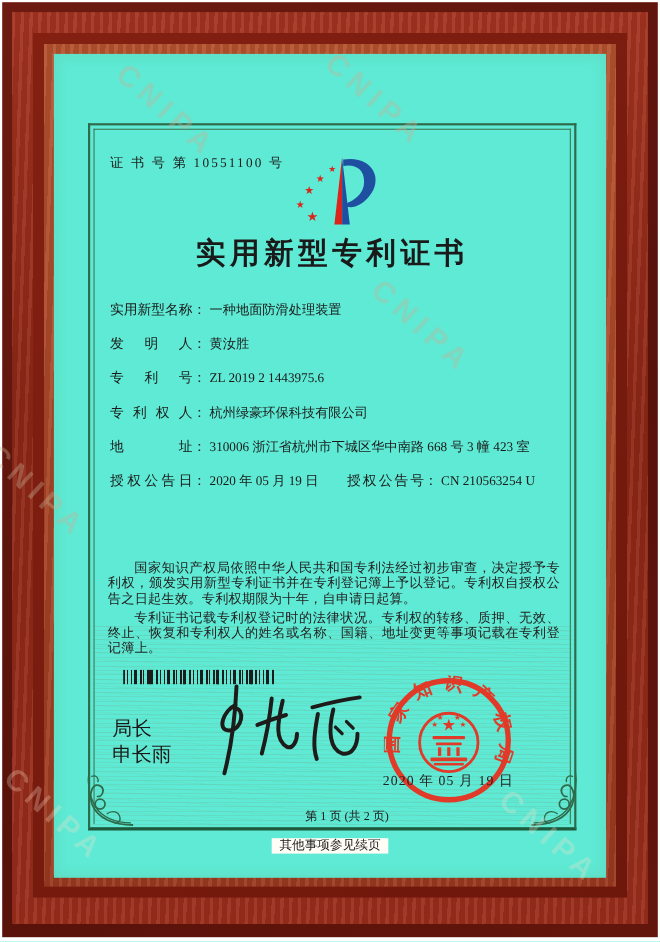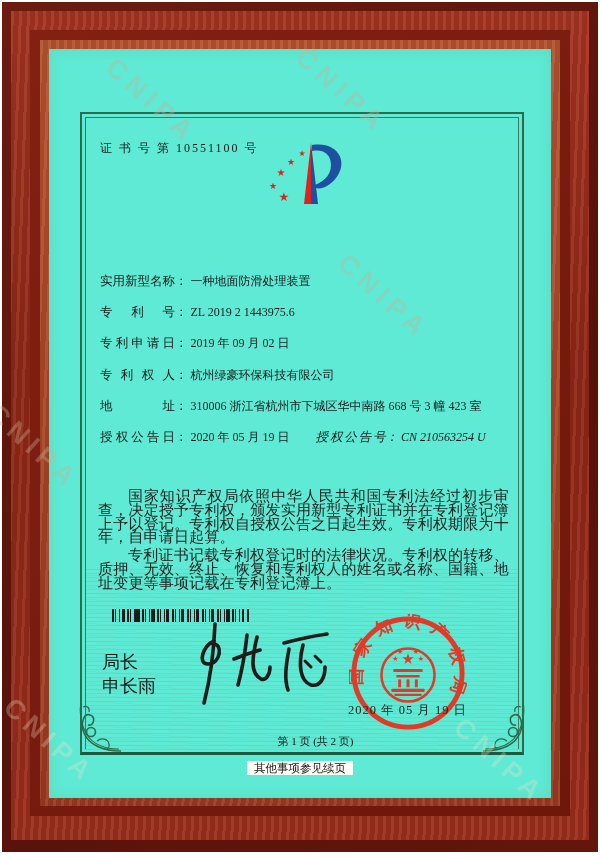--- a/index.html
+++ b/index.html
@@ -32,25 +32,25 @@
   .cert-no{position:absolute;left:18px;top:26px;font-size:12px;letter-spacing:2px;z-index:2;}
   .logo{position:absolute;left:50%;top:26px;transform:translateX(-50%);z-index:2;}
   .title{position:absolute;left:0;right:0;top:98px;text-align:center;
     font-size:27px;font-weight:700;letter-spacing:4px;z-index:2;}
   
   .fields{position:absolute;left:18px;right:12px;top:160px;z-index:2;}
   .frow{height:31.2px;font-size:12.5px;line-height:15px;white-space:nowrap;}
   .flabel{display:inline-block;width:75px;text-align:justify;text-align-last:justify;vertical-align:top;}
   .fcolon{display:inline-block;vertical-align:top;}
   .fvalue{display:inline-block;margin-left:3px;vertical-align:top;font-size:12px;}
-  .fpair2{display:inline-block;margin-left:26px;font-style:italic;}
+  .fpair2{display:inline-block;margin-left:26px;}
   .flabel.short5{width:75px;}
   
-  .legal{position:absolute;left:16px;right:13px;top:376px;z-index:2;
-    font-size:15px;line-height:13.8px;text-align:justify;letter-spacing:.2px;color:#222;}
+  .legal{position:absolute;left:16px;right:13px;top:396px;z-index:2;
+    font-size:12px;line-height:13.8px;text-align:justify;letter-spacing:.2px;color:#222;}
   .legal p{margin:0;text-indent:2em;}
   .legal p + p{margin-top:4px;}
   
   .barcode{position:absolute;left:30px;top:495px;width:138px;height:13px;z-index:2;
     background:
       repeating-linear-gradient(90deg,#1c1c1c 0 2px,transparent 2px 3px,#1c1c1c 3px 4px,
         transparent 4px 7px,#1c1c1c 7px 8px,transparent 8px 9.5px,#1c1c1c 9.5px 12.5px,transparent 12.5px 15px),
       repeating-linear-gradient(90deg,transparent 0 23px,#1c1c1c 23px 25px,transparent 25px 31px);}
   .director{position:absolute;left:20px;top:536px;font-size:18px;line-height:24px;z-index:2;}
   .signature{position:absolute;left:102px;top:500px;z-index:2;}
@@ -93,30 +93,31 @@
           <text x="31" y="36" font-size="10" text-anchor="middle">★</text>
           <text x="23" y="49" font-size="9" text-anchor="middle">★</text>
           <text x="34" y="61" font-size="12" text-anchor="middle">★</text>
         </g>
         <polygon points="61,3 54,64 61,64" fill="#d9251c"></polygon>
         <polygon points="61,3 61,64 68,64" fill="#1f4fa0"></polygon>
         <path d="M62,5 C88,1 99,22 86,38 C78,48 68,51 62,46 C71,43 81,37 81,25 C81,13 72,9 62,11 Z" fill="#1f4fa0"></path>
       </svg>
     </div>
 
+    <div class="title">实用新型专利证书</div>
 
     <div class="fields">
       <div class="frow">
         <span class="flabel">实用新型名称</span><span class="fcolon">：</span><span class="fvalue">一种地面防滑处理装置</span>
       </div>
       <div class="frow">
+        <span class="flabel">发明人</span><span class="fcolon">：</span><span class="fvalue">黄汝胜</span>
+      </div>
+      <div class="frow">
         <span class="flabel">专利号</span><span class="fcolon">：</span><span class="fvalue">ZL 2019 2 1443975.6</span>
-      </div>
-      <div class="frow">
-        <span class="flabel">专利申请日</span><span class="fcolon">：</span><span class="fvalue">2019 年 09 月 02 日</span>
       </div>
       <div class="frow">
         <span class="flabel">专利权人</span><span class="fcolon">：</span><span class="fvalue">杭州绿豪环保科技有限公司</span>
       </div>
       <div class="frow">
         <span class="flabel">地址</span><span class="fcolon">：</span><span class="fvalue">310006 浙江省杭州市下城区华中南路 668 号 3 幢 423 室</span>
       </div>
       <div class="frow">
         <span class="flabel short5">授权公告日</span><span class="fcolon">：</span><span class="fvalue">2020 年 05 月 19 日</span><span class="fpair2"><span class="flabel short5" style="width:70px">授权公告号</span><span class="fcolon">：</span><span class="fvalue">CN 210563254 U</span></span>
       </div>

